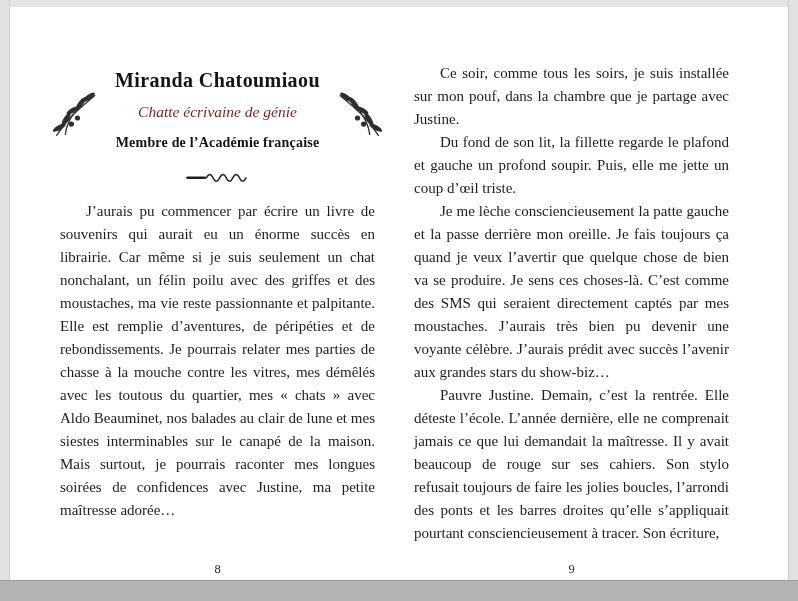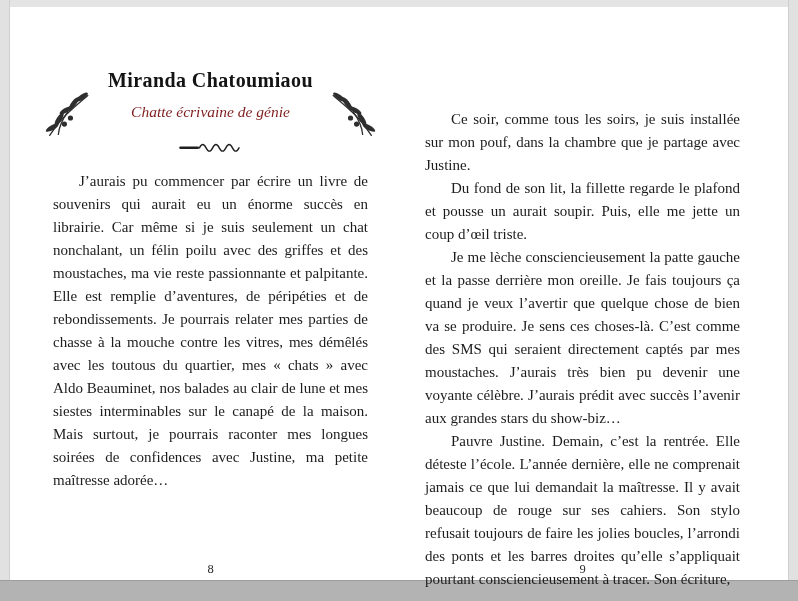--- a/index.html
+++ b/index.html
@@ -30,22 +30,22 @@
   }
   .page-left  { left: 10px; }
   .page-right { left: 399px; }
 
   .content {
     position: absolute;
     top: 0;
     bottom: 0;
     width: 315px;
   }
-  .content-left  { left: 43px; }
-  .content-right { left: 26px; margin-top: 46px; }
+  .content-left  { left: 50px; }
+  .content-right { left: 15px; }
 
   
   .chapter-header { position: relative; text-align: center; margin-top: 62px; }
   .chapter-title {
     font-size: 20px;
     font-weight: 700;
     letter-spacing: 0.4px;
     color: #141414;
   }
   .chapter-subtitle {
@@ -118,20 +118,21 @@
               <ellipse cx="21" cy="33" rx="8.5" ry="2.8" transform="rotate(-56 21 33)"></ellipse>
               <ellipse cx="13" cy="43" rx="8.5" ry="2.8" transform="rotate(-30 13 43)"></ellipse>
               <circle cx="34" cy="32" r="3"></circle>
               <circle cx="27" cy="39" r="3"></circle>
             </g>
           </svg>
         </span>
 
         <div class="chapter-title">Miranda Chatoumiaou</div>
         <div class="chapter-subtitle">Chatte écrivaine de génie</div>
+        <div class="chapter-affiliation">Membre de l’Académie française</div>
 
         <span class="branch branch-right">
           <svg viewBox="0 0 60 64" xmlns="http://www.w3.org/2000/svg">
             <g stroke="#2e2e2e" stroke-width="1.5" fill="none" stroke-linecap="round">
               <path d="M54 6 C 40 18, 24 30, 10 52"></path>
               <path d="M31 25 C 25 33, 21 42, 20 51"></path>
             </g>
             <g fill="#2e2e2e">
               <ellipse cx="47" cy="8" rx="8.5" ry="2.8" transform="rotate(-35 47 8)"></ellipse>
               <ellipse cx="38" cy="15" rx="8.5" ry="2.8" transform="rotate(-52 38 15)"></ellipse>
@@ -154,21 +155,21 @@
 
       <p class="body">J’aurais pu commencer par écrire un livre de souvenirs qui aurait eu un énorme succès en librairie. Car même si je suis seulement un chat nonchalant, un félin poilu avec des griffes et des moustaches, ma vie reste passionnante et palpitante. Elle est remplie d’aventures, de péripéties et de rebondissements. Je pourrais relater mes parties de chasse à la mouche contre les vitres, mes démêlés avec les toutous du quartier, mes « chats » avec Aldo Beauminet, nos balades au clair de lune et mes siestes interminables sur le canapé de la maison. Mais surtout, je pourrais raconter mes longues soirées de confidences avec Justine, ma petite maîtresse adorée…</p>
 
       <div class="folio">8</div>
     </div>
   </div>
 
   <div class="page page-right">
     <div class="content content-right">
       <p class="body">Ce soir, comme tous les soirs, je suis installée sur mon pouf, dans la chambre que je partage avec Justine.</p>
-      <p class="body">Du fond de son lit, la fillette regarde le plafond et pousse un aurait soupir. Puis, elle me jette un coup d’œil triste.</p>
+      <p class="body">Du fond de son lit, la fillette regarde le plafond et gauche un profond soupir. Puis, elle me jette un coup d’œil triste.</p>
       <p class="body">Je me lèche consciencieusement la patte gauche et la passe derrière mon oreille. Je fais toujours ça quand je veux l’avertir que quelque chose de bien va se produire. Je sens ces choses-là. C’est comme des SMS qui seraient directement captés par mes moustaches. J’aurais très bien pu devenir une voyante célèbre. J’aurais prédit avec succès l’avenir aux grandes stars du show-biz…</p>
       <p class="body">Pauvre Justine. Demain, c’est la rentrée. Elle déteste l’école. L’année dernière, elle ne comprenait jamais ce que lui demandait la maîtresse. Il y avait beaucoup de rouge sur ses cahiers. Son stylo refusait toujours de faire les jolies boucles, l’arrondi des ponts et les barres droites qu’elle s’appliquait pourtant consciencieusement à tracer. Son écriture,</p>
 
       <div class="folio">9</div>
     </div>
   </div>
 
 </div>
 
 </body></html>

